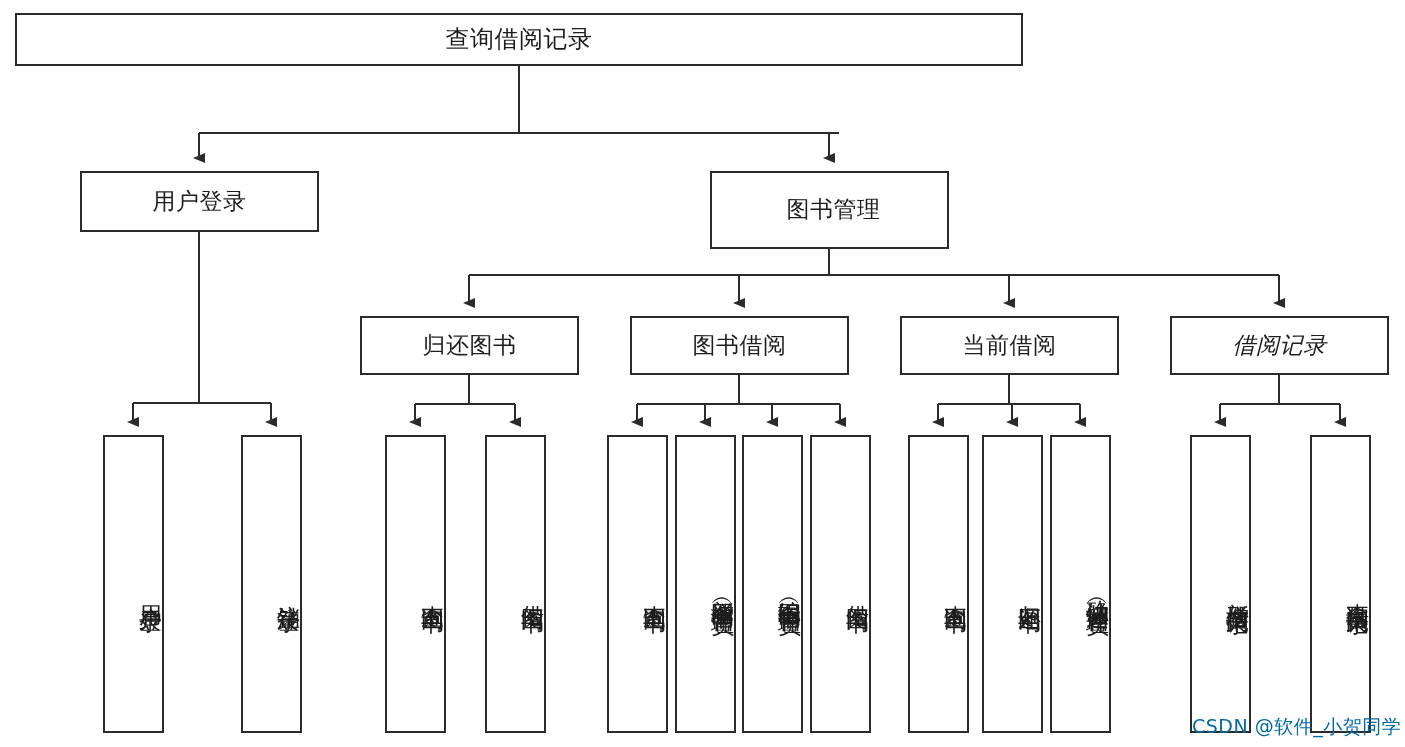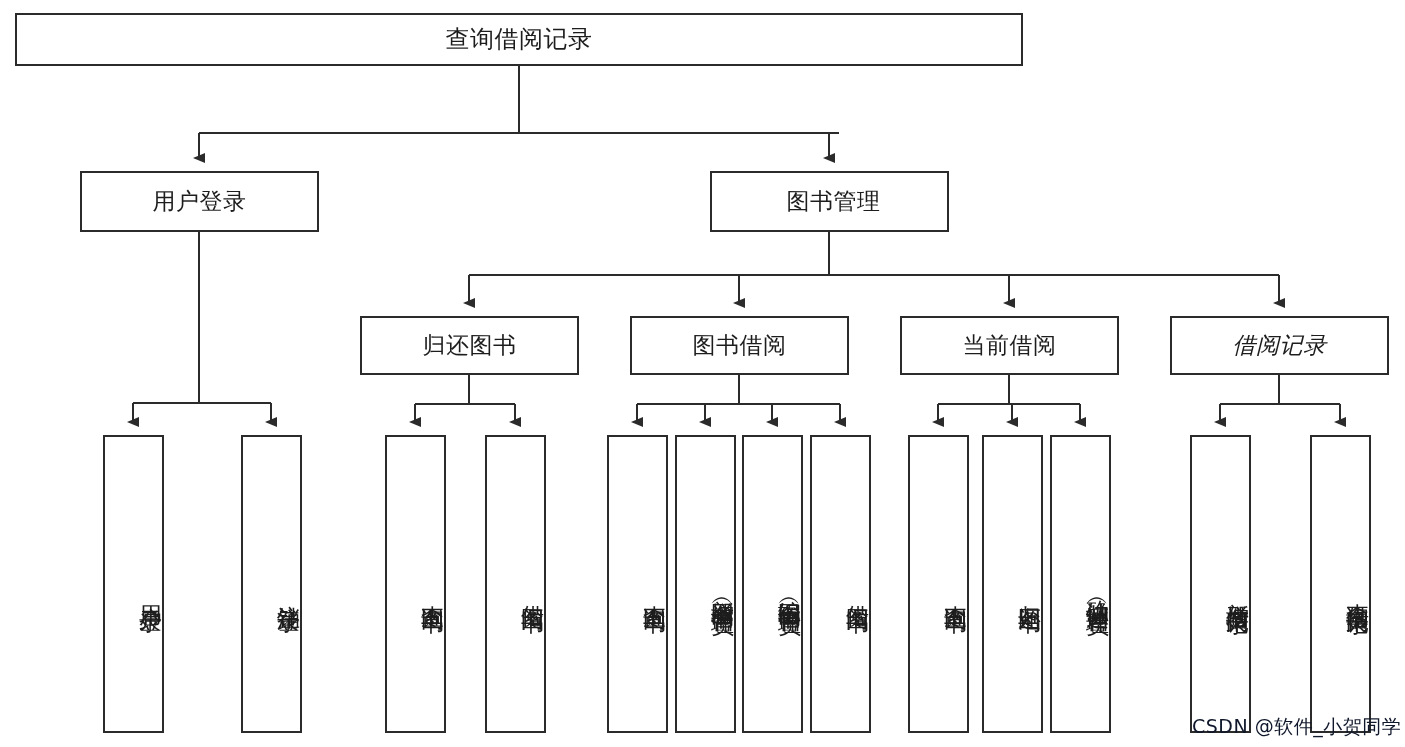--- a/index.html
+++ b/index.html
@@ -52,21 +52,21 @@
     line-height: 1.0;
   }
   .node.leaf .lbl {
     writing-mode: vertical-rl;
     text-orientation: upright;
     white-space: nowrap;
   }
   .watermark {
     position: absolute;
     font-size: 19px;
-    color: #0f172a;
+    color: #0369a1;
     white-space: nowrap;
     letter-spacing: 0.5px;
     font-family: "DejaVu Sans", "Liberation Sans", sans-serif;
   }
 </style>
 </head>
 <body>
 
 <div id="canvas">
 
@@ -120,21 +120,21 @@
     </g>
   </svg>
 
   <div class="node horiz root" style="left:15px;top:13px;width:1008px;height:53px;">
     <span class="lbl">查询借阅记录</span>
   </div>
 
   <div class="node horiz" style="left:80px;top:171px;width:239px;height:61px;">
     <span class="lbl">用户登录</span>
   </div>
-  <div class="node horiz" style="left:710px;top:171px;width:239px;height:61px;padding-left:8px;">
+  <div class="node horiz" style="left:710px;top:171px;width:239px;height:78px;padding-left:8px;">
     <span class="lbl">图书管理</span>
   </div>
 
   <div class="node horiz" style="left:360px;top:316px;width:219px;height:59px;">
     <span class="lbl">归还图书</span>
   </div>
   <div class="node horiz" style="left:630px;top:316px;width:219px;height:59px;">
     <span class="lbl">图书借阅</span>
   </div>
   <div class="node horiz" style="left:900px;top:316px;width:219px;height:59px;">

